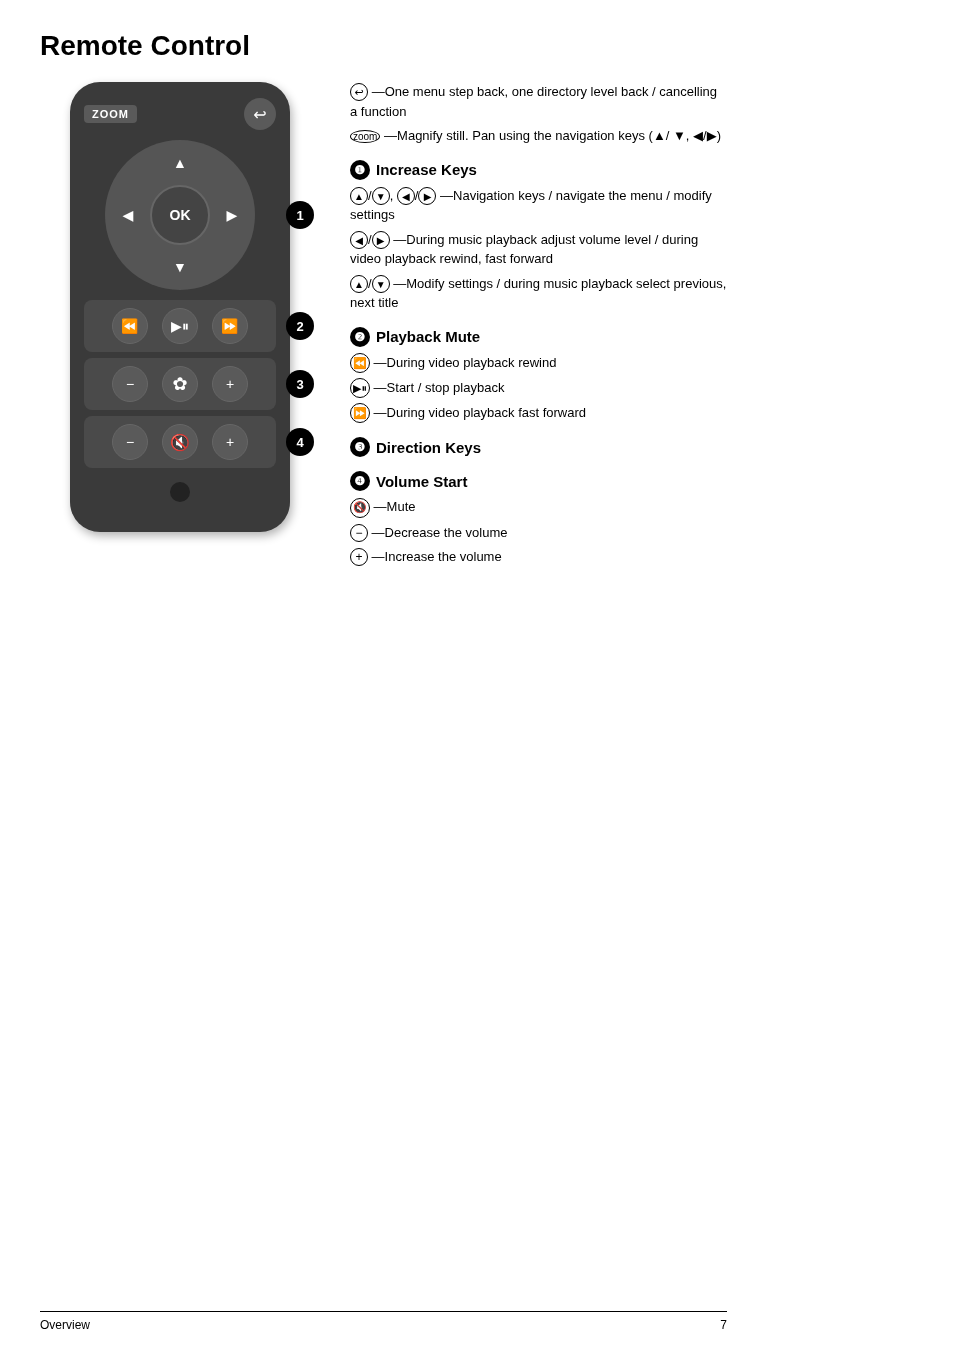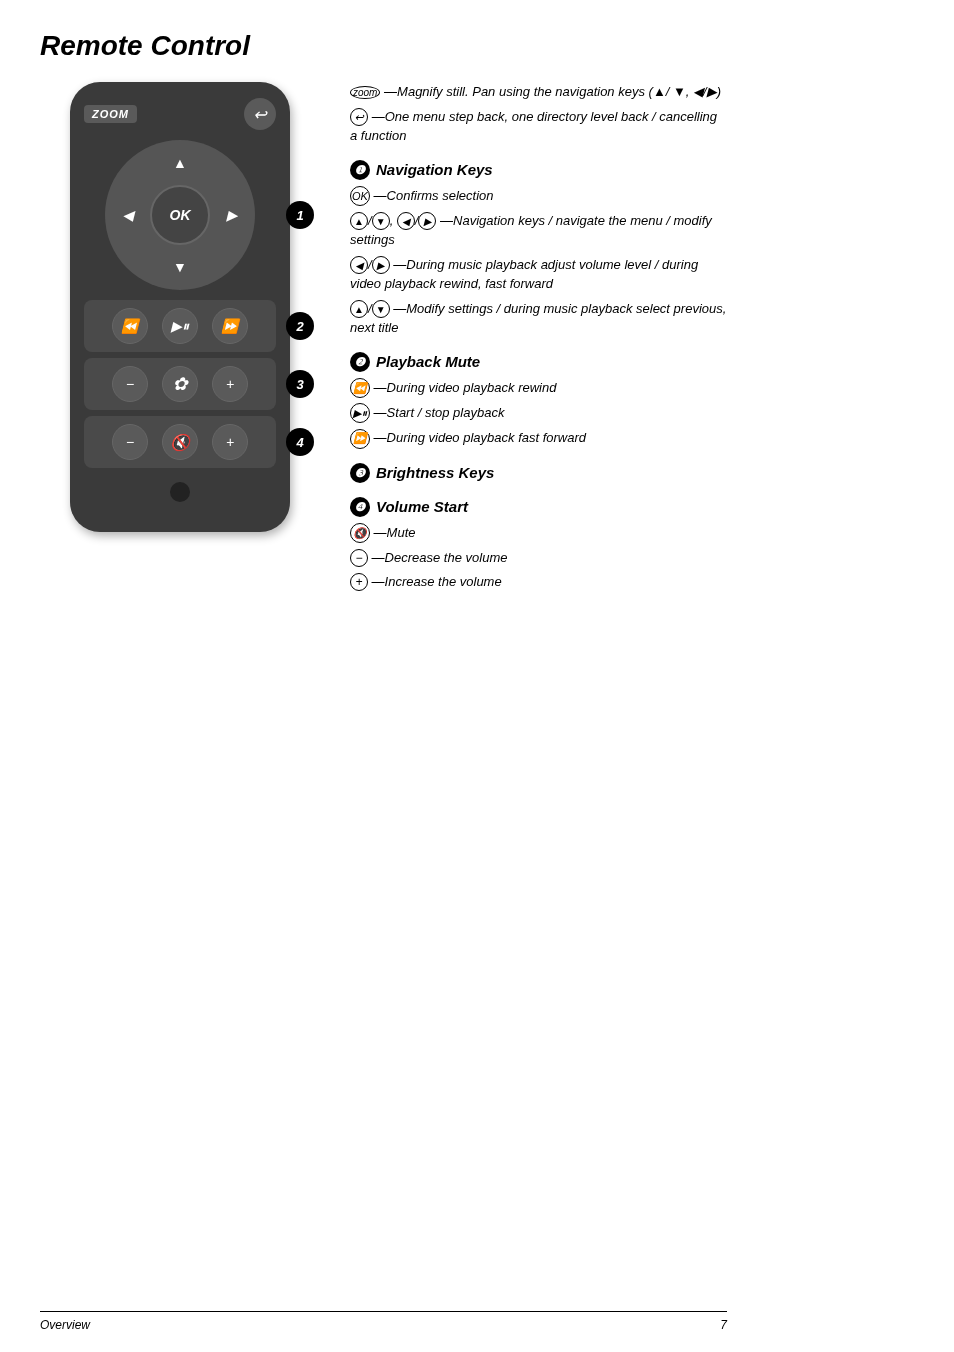--- a/index.html
+++ b/index.html
@@ -11,21 +11,20 @@
       width: 954px;
       min-height: 1352px;
       position: relative;
     }
 
     .page {
       width: 767px;
       min-height: 1352px;
       padding: 30px 40px 60px 40px;
       position: relative;
-      font-style: italic;
     }
 
     .page-title {
       font-size: 28px;
       font-weight: bold;
       margin-bottom: 20px;
     }
 
     .content-area {
       display: flex;
@@ -330,37 +329,33 @@
           <div style="width:20px;height:20px;background:#222;border-radius:50%;margin:14px auto 0 auto;"></div>
 
         </div>
       </div>
     </div>
 
     <div class="description-area">
 
       <div class="desc-intro">
         <p class="desc-item">
+          <span style="display:inline-flex;width:18px;height:18px;border:1px solid #000;border-radius:50%;align-items:center;justify-content:center;font-size:11px;">↩</span>
+          <span>—One menu step back, one directory level back / cancelling a function</span>
+        </p>
+        <p class="desc-item">
           <span style="font-size:10px;border:1px solid #000;border-radius:50%;padding:0 2px;">zoom</span>
           <span>—Magnify still. Pan using the navigation keys (▲/ ▼, ◀/▶)</span>
         </p>
-        <p class="desc-item">
-          <span style="display:inline-flex;width:18px;height:18px;border:1px solid #000;border-radius:50%;align-items:center;justify-content:center;font-size:11px;">↩</span>
-          <span>—One menu step back, one directory level back / cancelling a function</span>
-        </p>
       </div>
 
       <div class="section-heading">
         <span class="num-badge">❶</span>
-        <strong>Navigation Keys</strong>
-      </div>
-      <p class="desc-item">
-        <span style="display:inline-flex;width:20px;height:20px;border:1px solid #000;border-radius:50%;align-items:center;justify-content:center;font-size:11px;">OK</span>
-        —Confirms selection
-      </p>
+        <strong>Increase Keys</strong>
+      </div>
       <p class="desc-item">
         <span>
           <span style="display:inline-flex;width:18px;height:18px;border:1px solid #000;border-radius:50%;align-items:center;justify-content:center;font-size:10px;">▲</span>/<span style="display:inline-flex;width:18px;height:18px;border:1px solid #000;border-radius:50%;align-items:center;justify-content:center;font-size:10px;">▼</span>, <span style="display:inline-flex;width:18px;height:18px;border:1px solid #000;border-radius:50%;align-items:center;justify-content:center;font-size:10px;">◀</span>/<span style="display:inline-flex;width:18px;height:18px;border:1px solid #000;border-radius:50%;align-items:center;justify-content:center;font-size:10px;">▶</span>
         </span>
         —Navigation keys / navigate the menu / modify settings
       </p>
       <p class="desc-item">
         <span>
           <span style="display:inline-flex;width:18px;height:18px;border:1px solid #000;border-radius:50%;align-items:center;justify-content:center;font-size:10px;">◀</span>/<span style="display:inline-flex;width:18px;height:18px;border:1px solid #000;border-radius:50%;align-items:center;justify-content:center;font-size:10px;">▶</span>
         </span>
@@ -385,21 +380,21 @@
         <span style="display:inline-flex;width:20px;height:20px;border:1px solid #000;border-radius:50%;align-items:center;justify-content:center;font-size:11px;">▶⏸</span>
         —Start / stop playback
       </p>
       <p class="desc-item">
         <span style="display:inline-flex;width:20px;height:20px;border:1px solid #000;border-radius:50%;align-items:center;justify-content:center;font-size:11px;">⏩</span>
         —During video playback fast forward
       </p>
 
       <div class="section-heading">
         <span class="num-badge">❸</span>
-        <strong>Brightness Keys</strong>
+        <strong>Direction Keys</strong>
       </div>
 
       <div class="section-heading">
         <span class="num-badge">❹</span>
         <strong>Volume Start</strong>
       </div>
       <p class="desc-item">
         <span style="display:inline-flex;width:20px;height:20px;border:1px solid #000;border-radius:50%;align-items:center;justify-content:center;font-size:11px;">🔇</span>
         —Mute
       </p>

